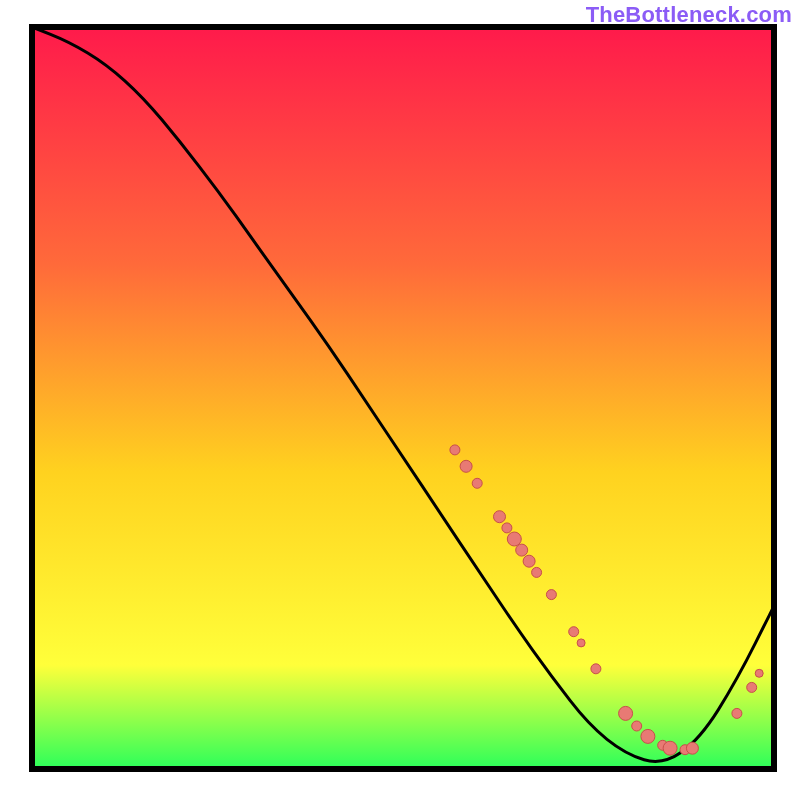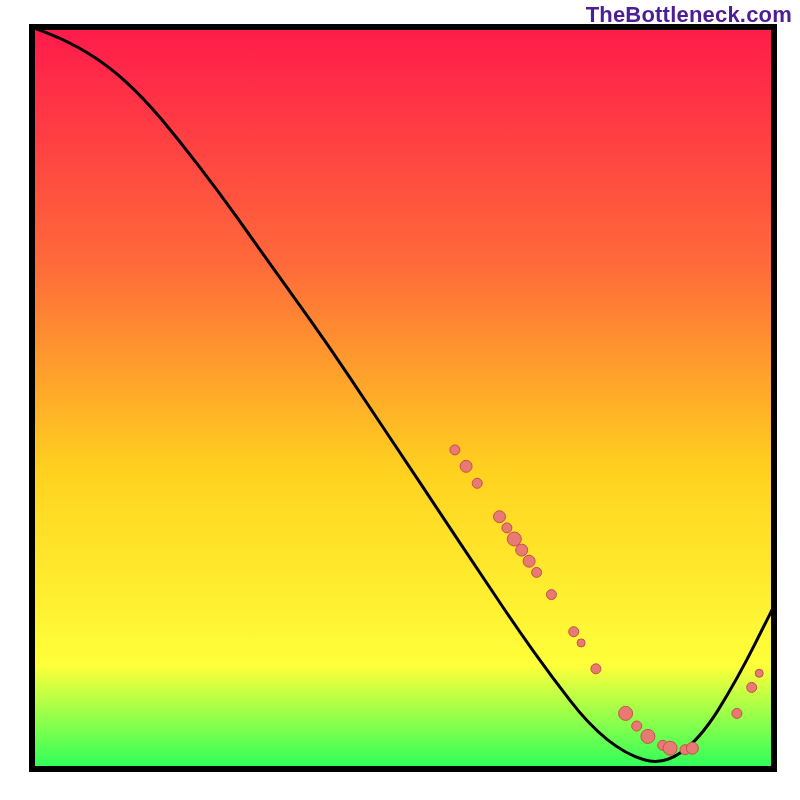--- a/index.html
+++ b/index.html
@@ -18,21 +18,21 @@
   }
   svg {
     display: block;
   }
   .watermark {
     position: absolute;
     top: 2px;
     right: 8px;
     font-size: 22px;
     font-weight: 600;
-    color: #4c1d95;
+    color: #8b5cf6;
     letter-spacing: 0.2px;
     user-select: none;
   }
 </style>
 </head>
 <body>
 
 <div class="chart-wrap">
 
   <div class="watermark">TheBottleneck.com</div>

